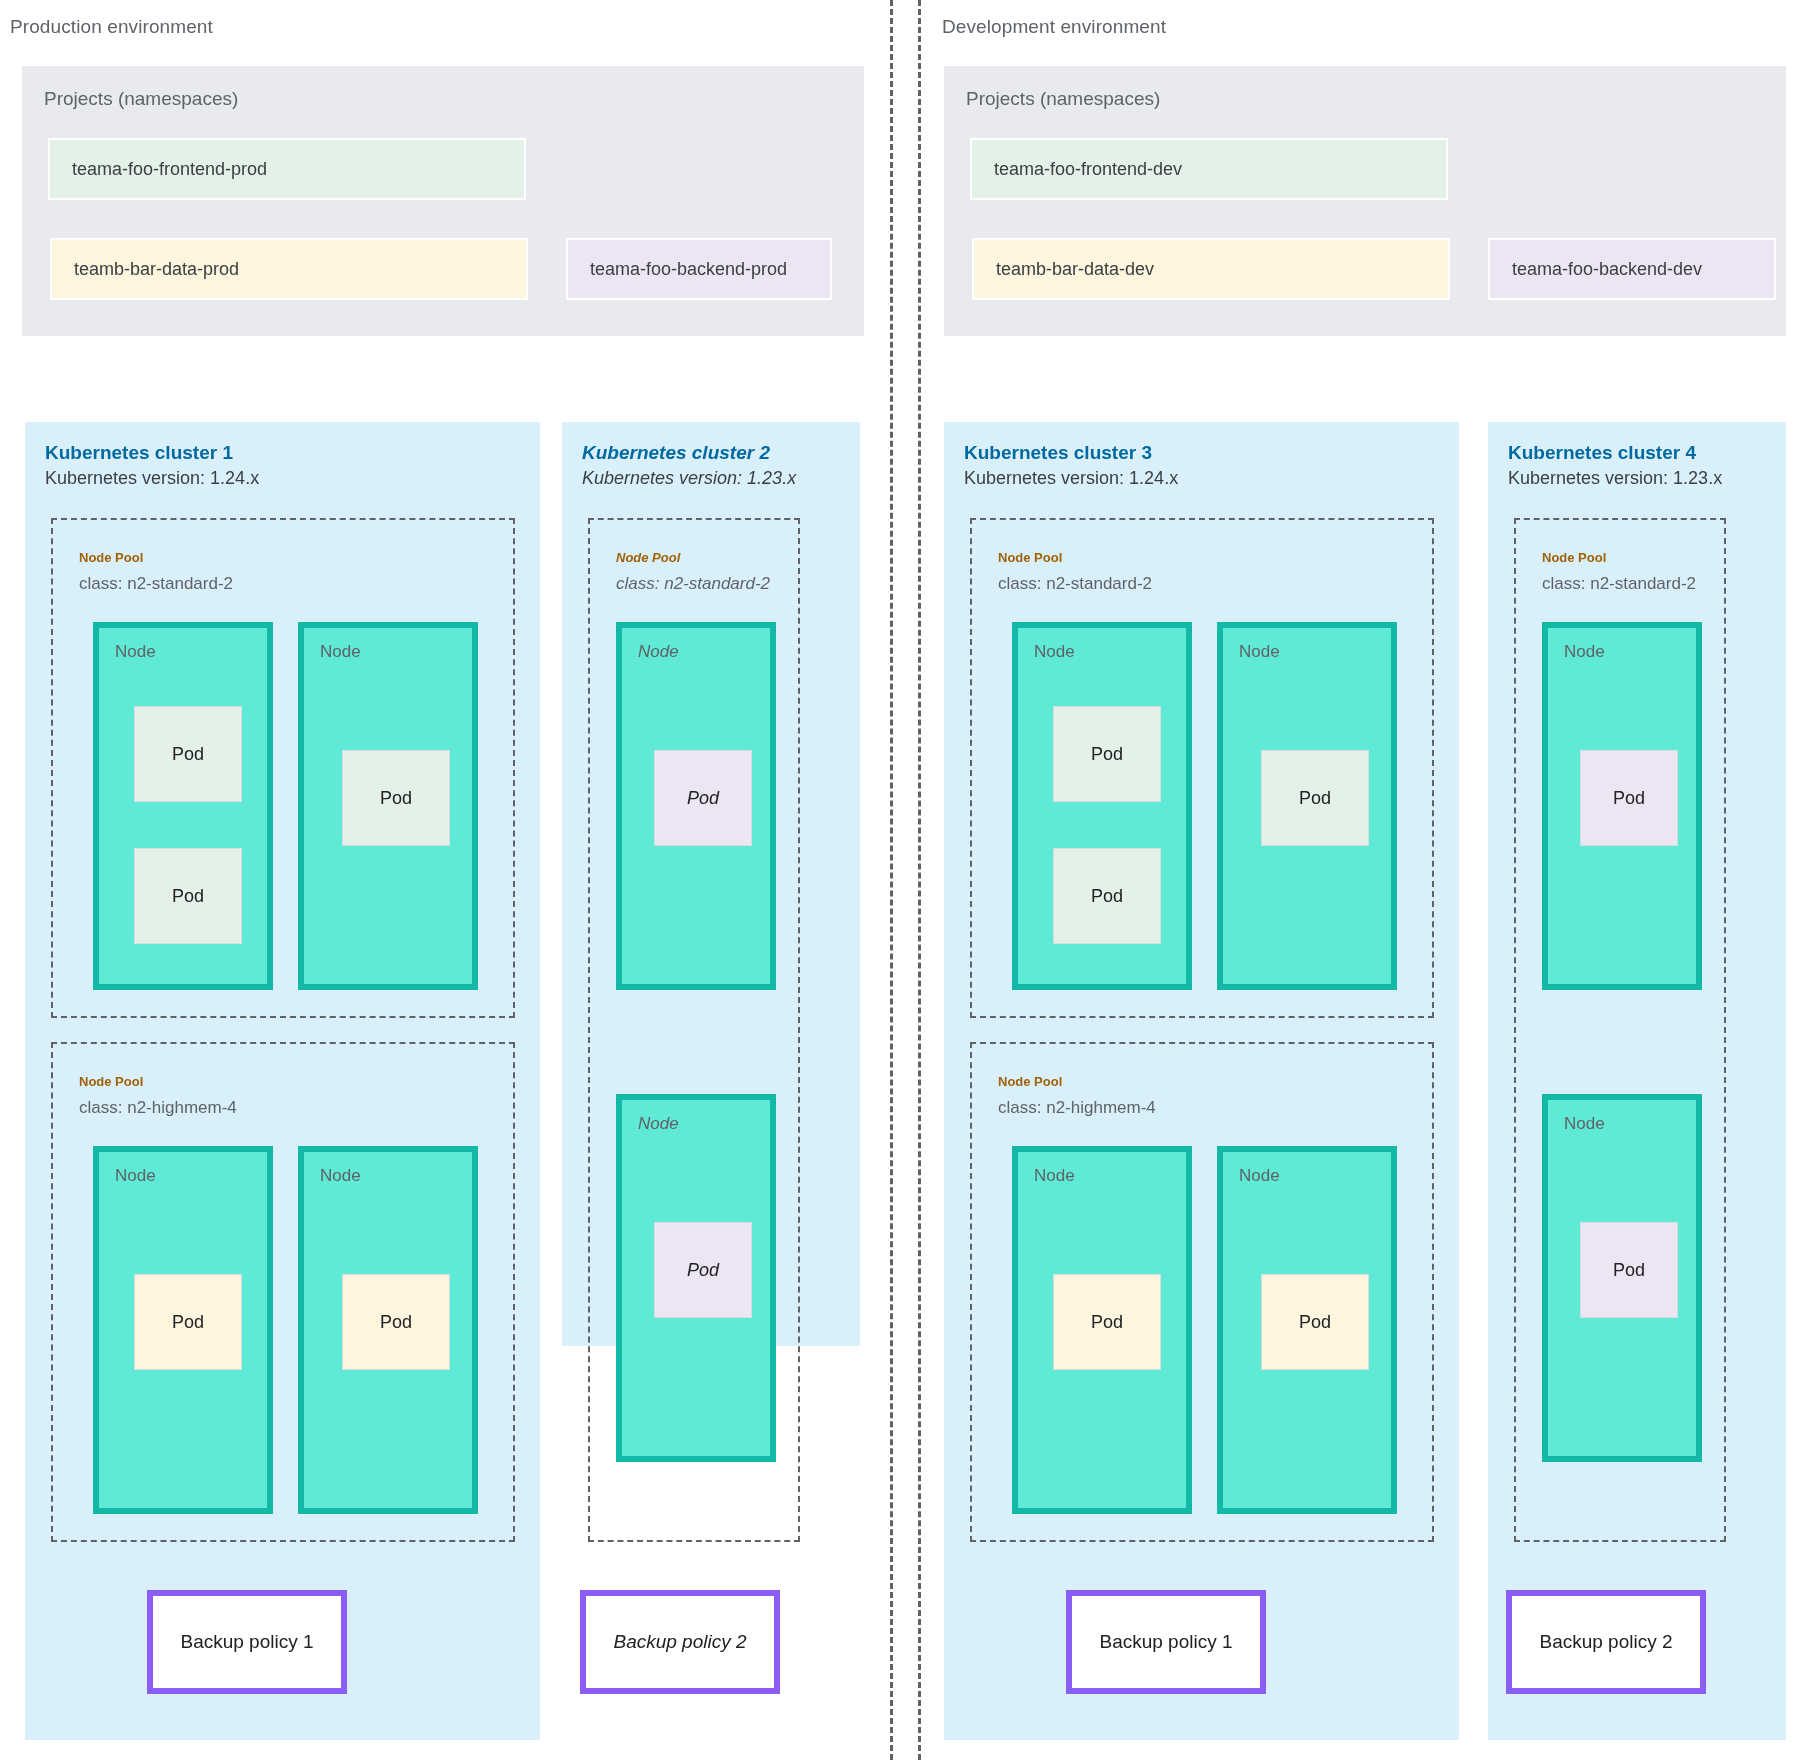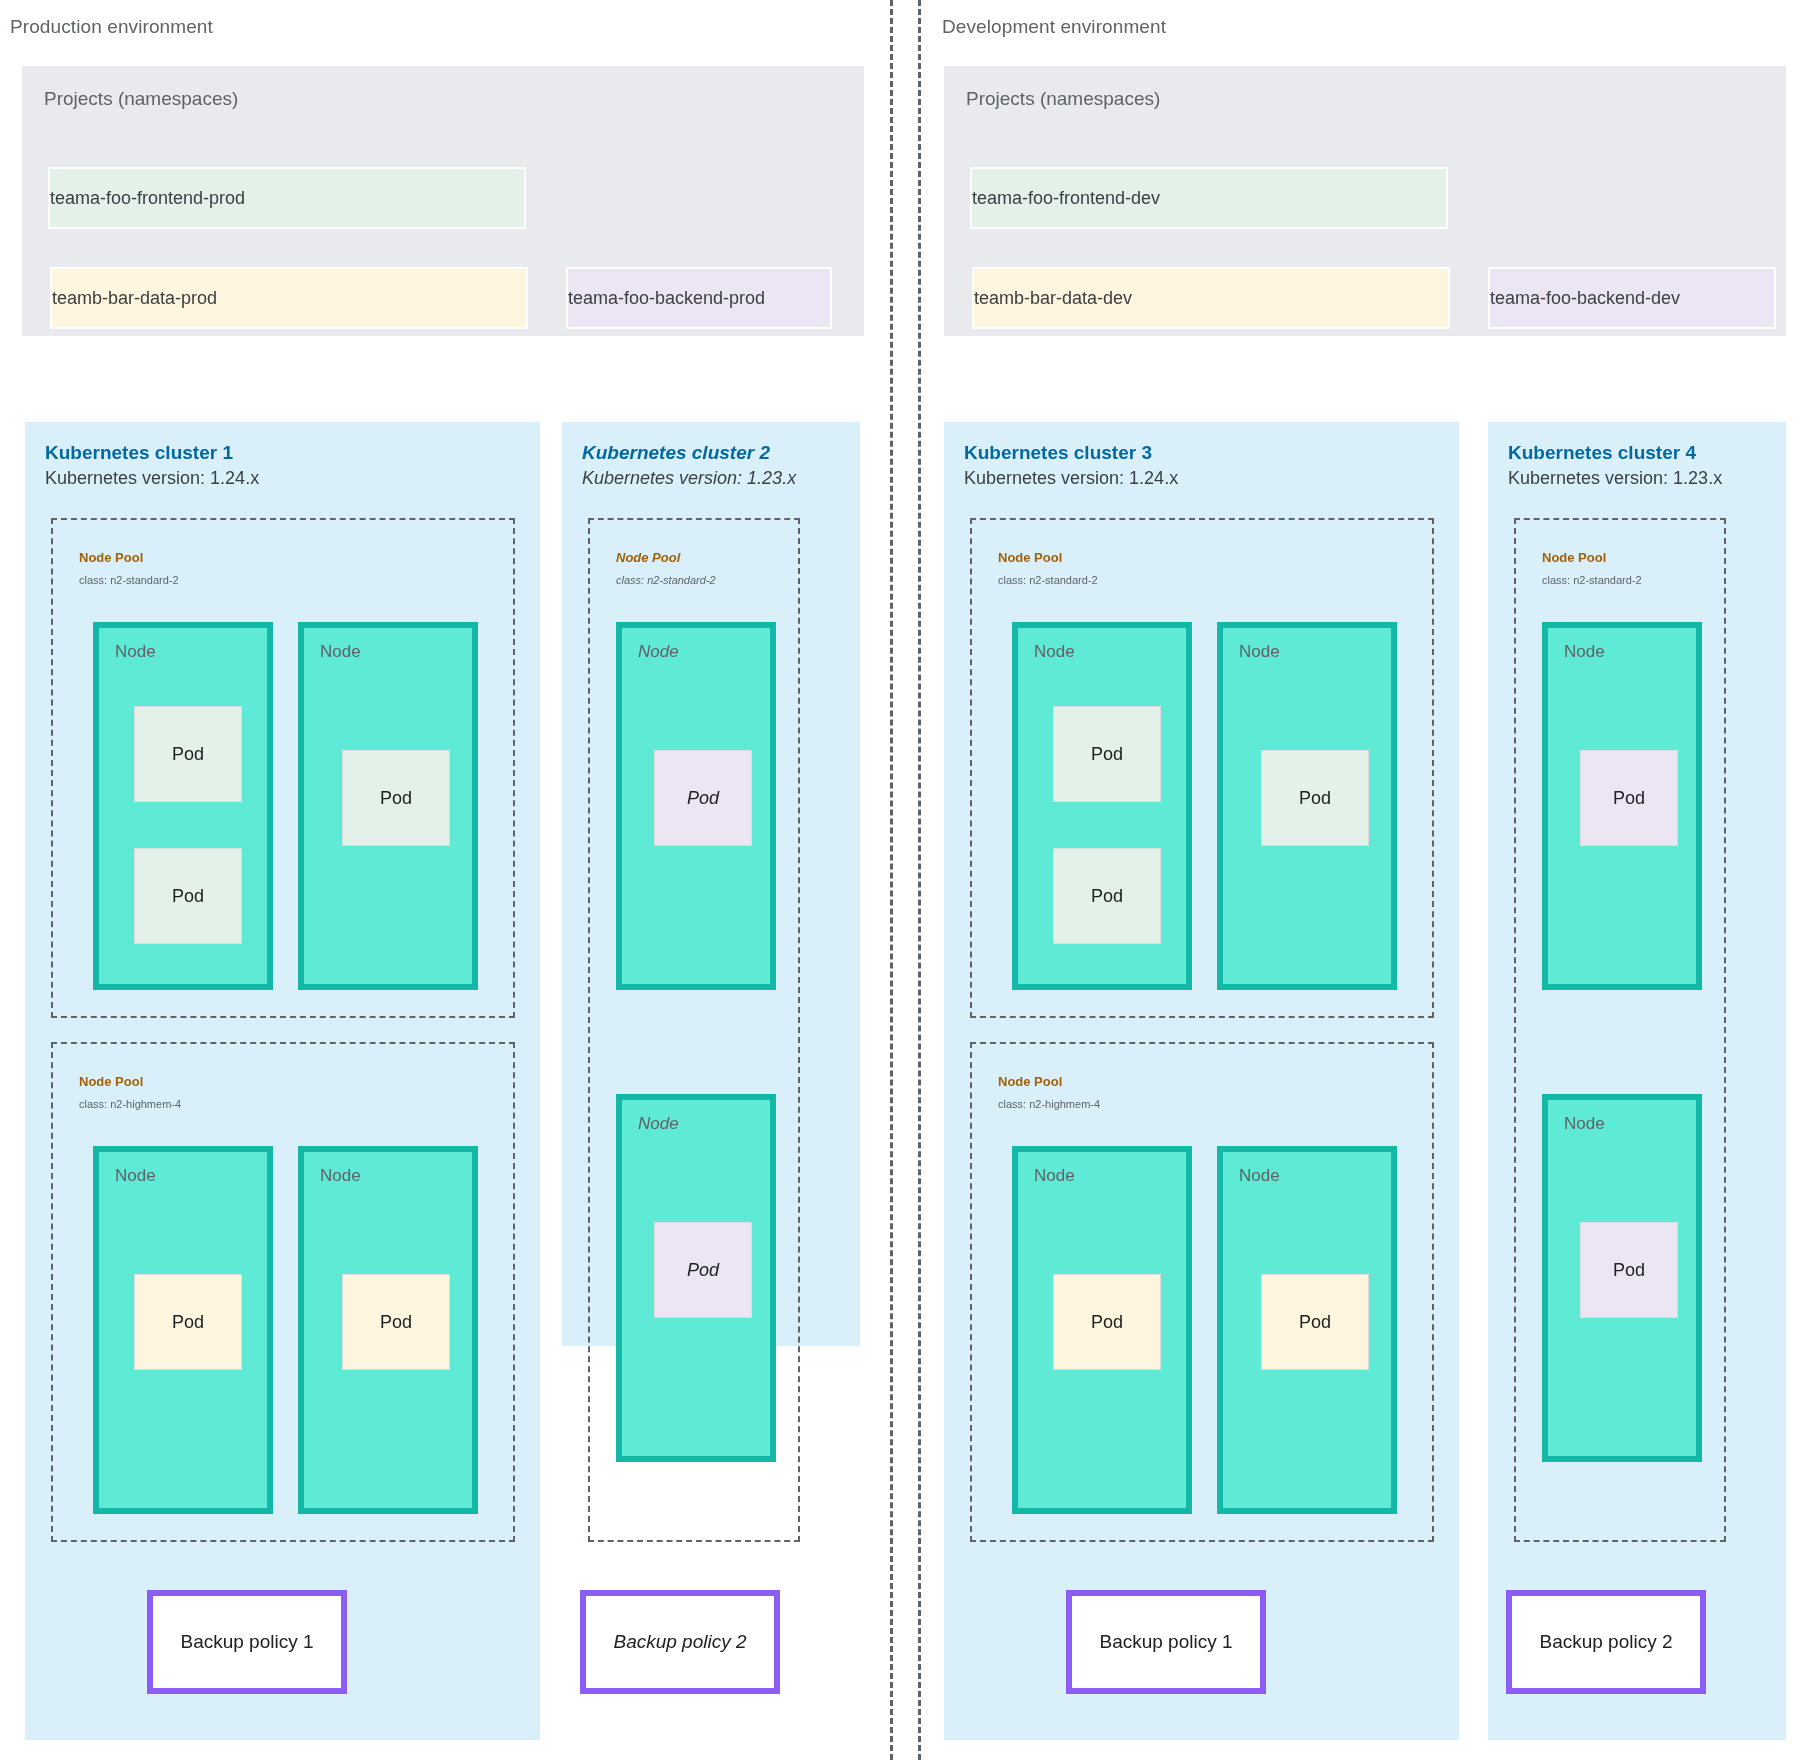--- a/index.html
+++ b/index.html
@@ -38,24 +38,24 @@
     position: absolute;
     font-size: 19px;
     color: #5f6368;
     white-space: nowrap;
   }
   .ns-box {
     position: absolute;
     border: 2px solid #ffffff;
     display: flex;
     align-items: center;
+    padding-left: 22px;
     font-size: 18px;
     color: #3c4043;
     white-space: nowrap;
-    margin-top: 29px;
   }
   .ns-green  { background: #e3f1e8; }
   .ns-yellow { background: #fdf5dd; text-align: center; }
   .ns-purple { background: #ece6f4; }
 
   
   .cluster {
     position: absolute;
     background: #d9f0fb;
   }
@@ -80,21 +80,21 @@
   }
   .np-title {
     position: absolute;
     font-size: 13px;
     font-weight: bold;
     color: #a16207;
     white-space: nowrap;
   }
   .np-class {
     position: absolute;
-    font-size: 11px;
+    font-size: 17px;
     color: #5f6368;
     white-space: nowrap;
   }
 
   
   .node {
     position: absolute;
     background: #5eead4;
     border: 6px solid #14b8a6;
   }

